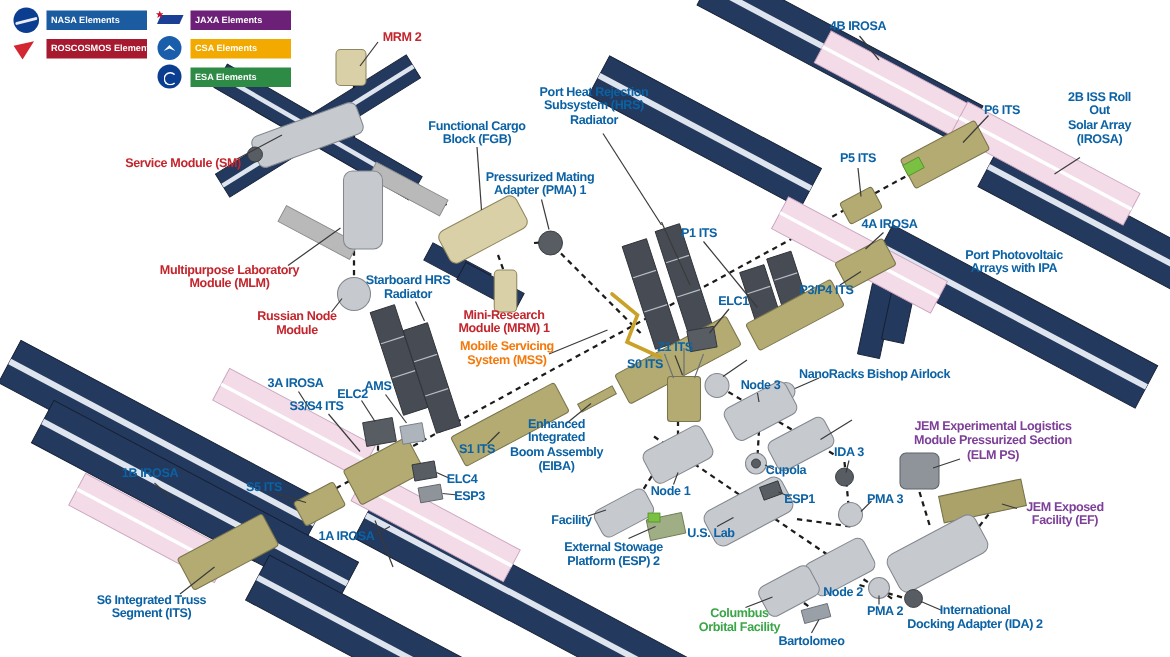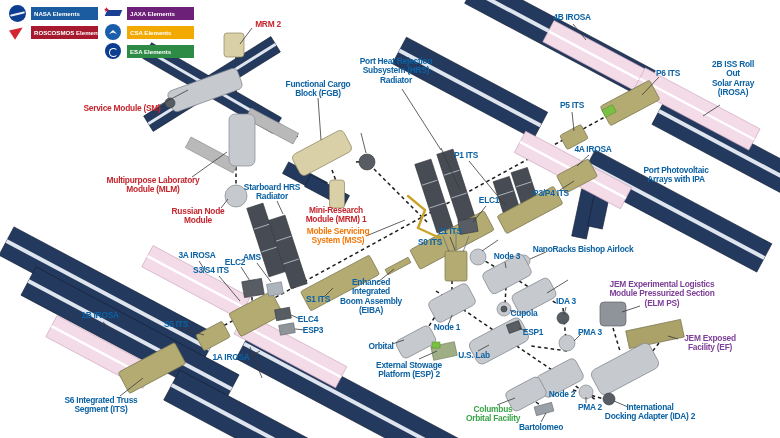--- a/index.html
+++ b/index.html
@@ -333,20 +333,22 @@
 <div class="lbl ros" style="left:268px;top:25px">MRM 2</div>
 <div class="lbl ros" style="left:122px;top:109px">Service Module (SM)</div>
 <div class="lbl ros" style="left:153px;top:185px">Multipurpose Laboratory
 Module (MLM)</div>
 <div class="lbl ros" style="left:198px;top:216px">Russian Node
 Module</div>
 <div class="lbl ros" style="left:336px;top:215px">Mini-Research
 Module (MRM) 1</div>
 <div class="lbl nasa" style="left:318px;top:89px">Functional Cargo
 Block (FGB)</div>
+<div class="lbl nasa" style="left:360px;top:123px">Pressurized Mating
+Adapter (PMA) 1</div>
 <div class="lbl nasa" style="left:396px;top:71px">Port Heat Rejection
 Subsystem (HRS)
 Radiator</div>
 <div class="lbl nasa" style="left:466px;top:156px">P1 ITS</div>
 <div class="lbl nasa" style="left:572px;top:18px">4B IROSA</div>
 <div class="lbl nasa" style="left:668px;top:74px">P6 ITS</div>
 <div class="lbl nasa" style="left:733px;top:79px">2B ISS Roll Out
 Solar Array (IROSA)</div>
 <div class="lbl nasa" style="left:572px;top:106px">P5 ITS</div>
 <div class="lbl nasa" style="left:593px;top:150px">4A IROSA</div>
@@ -363,21 +365,21 @@
 <div class="lbl nasa" style="left:583px;top:250px">NanoRacks Bishop Airlock</div>
 <div class="lbl nasa" style="left:507px;top:257px">Node 3</div>
 <div class="lbl nasa" style="left:566px;top:302px">IDA 3</div>
 <div class="lbl jax" style="left:662px;top:294px">JEM Experimental Logistics
 Module Pressurized Section
 (ELM PS)</div>
 <div class="lbl nasa" style="left:524px;top:314px">Cupola</div>
 <div class="lbl nasa" style="left:447px;top:328px">Node 1</div>
 <div class="lbl nasa" style="left:533px;top:333px">ESP1</div>
 <div class="lbl nasa" style="left:590px;top:333px">PMA 3</div>
-<div class="lbl nasa" style="left:381px;top:347px">Orbital</div>
+<div class="lbl nasa" style="left:381px;top:347px">Facility</div>
 <div class="lbl nasa" style="left:474px;top:356px">U.S. Lab</div>
 <div class="lbl nasa" style="left:409px;top:370px">External Stowage
 Platform (ESP) 2</div>
 <div class="lbl jax" style="left:710px;top:343px">JEM Exposed Facility (EF)</div>
 <div class="lbl nasa" style="left:562px;top:395px">Node 2</div>
 <div class="lbl nasa" style="left:590px;top:408px">PMA 2</div>
 <div class="lbl nasa" style="left:650px;top:412px">International
 Docking Adapter (IDA) 2</div>
 <div class="lbl esag" style="left:493px;top:414px">Columbus
 Orbital Facility</div>

